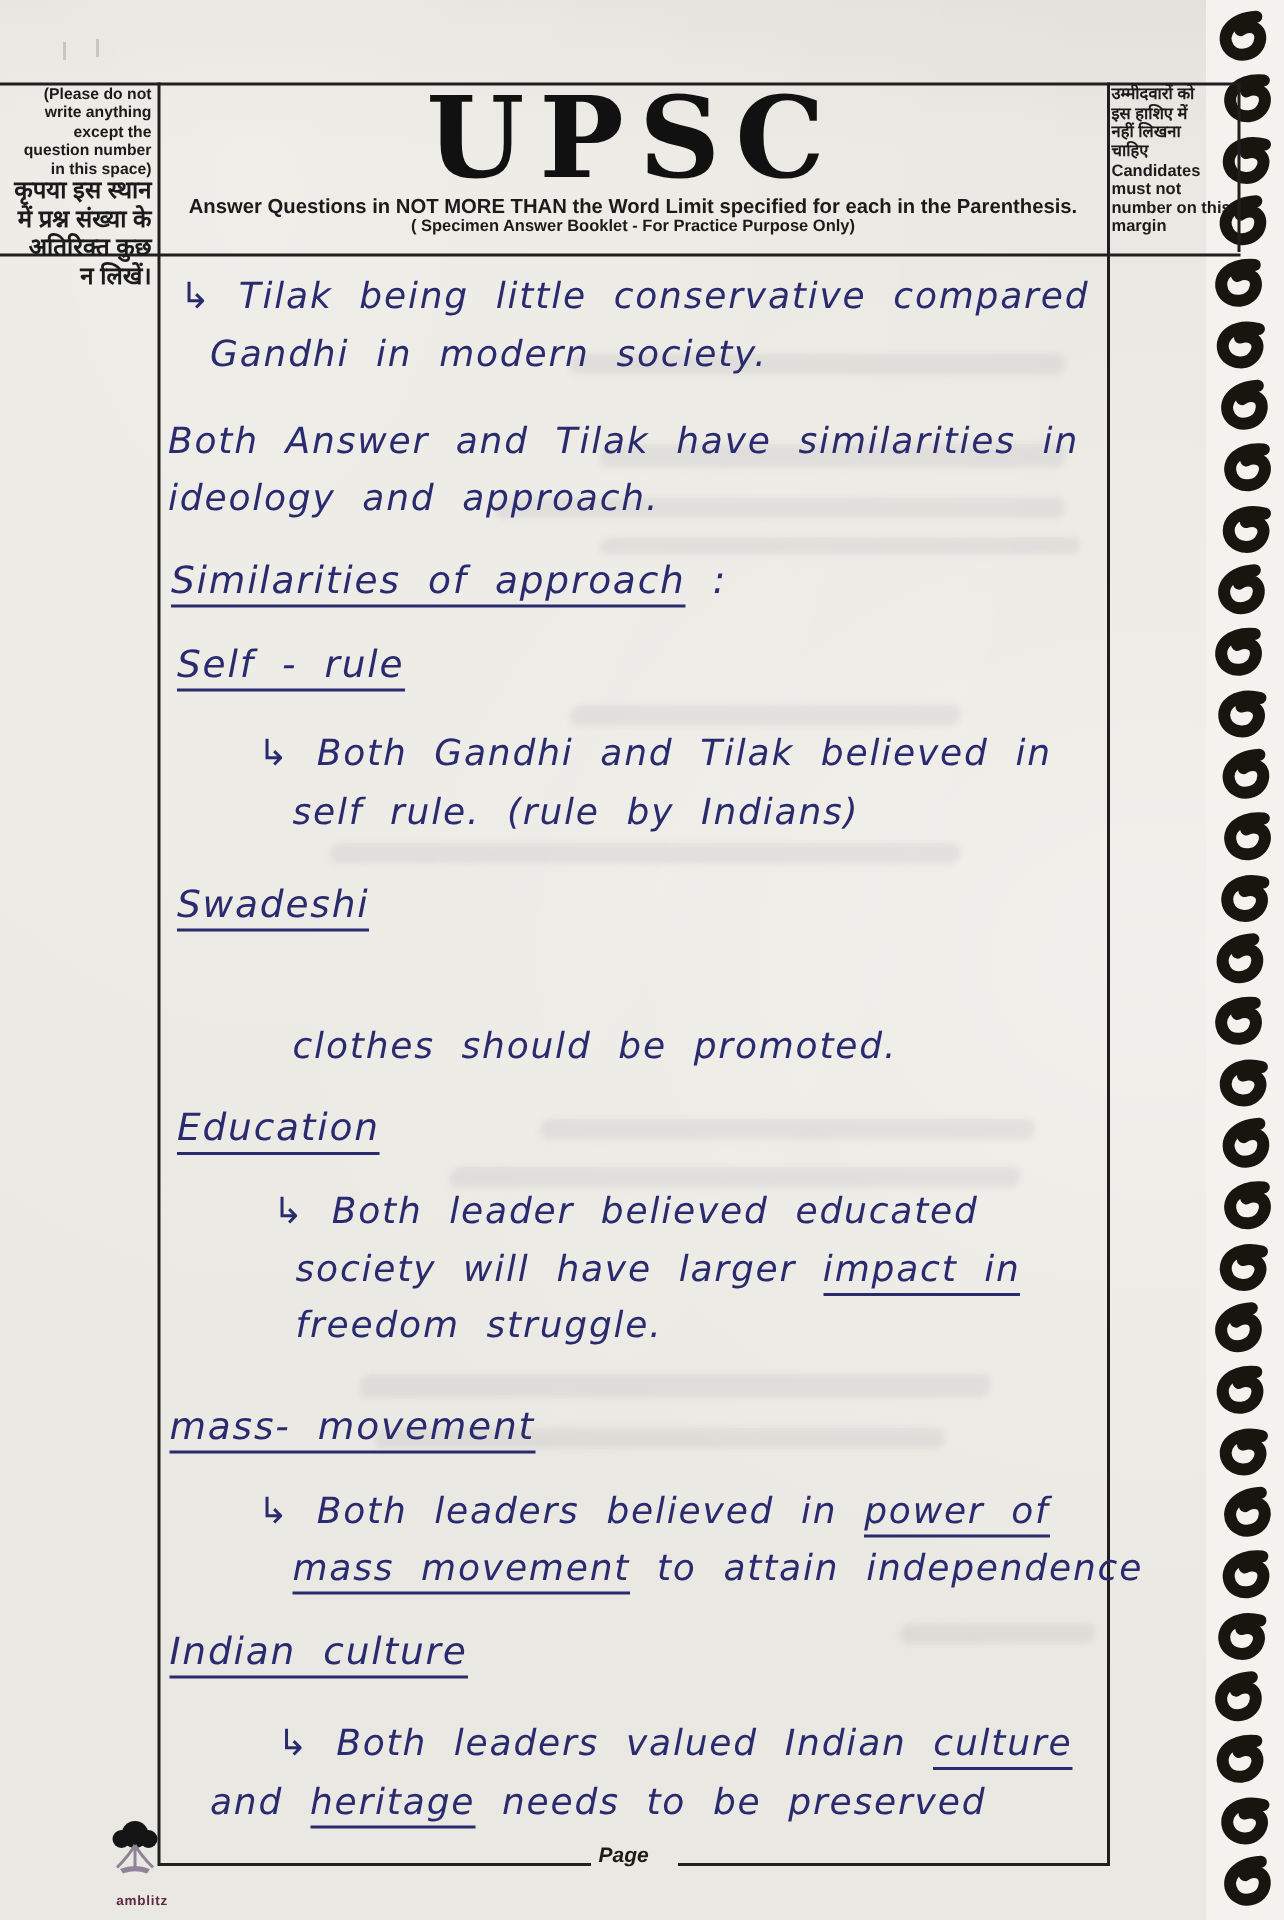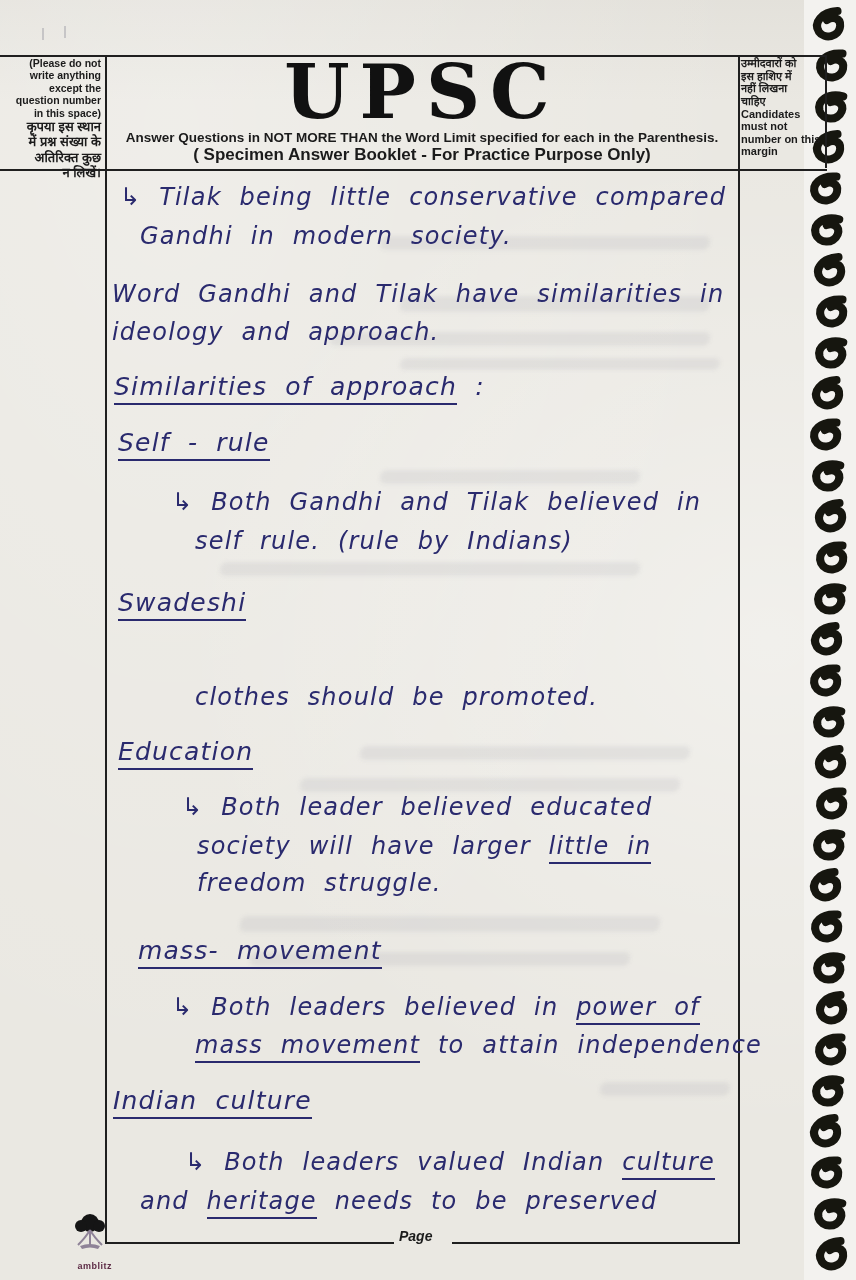--- a/index.html
+++ b/index.html
@@ -22,28 +22,28 @@
   .ring{position:absolute;width:36px;height:36px;z-index:6;}
   .hline{position:absolute;background:#1f1f1f;height:2px;z-index:2;}
   .vline{position:absolute;background:#1f1f1f;width:2px;z-index:2;}
 
   
   .left-note{
     position:absolute;left:2px;top:57px;width:99px;height:110px;
     text-align:right;z-index:3;line-height:1.18;
   }
   .left-note .en{font-size:10.5px;font-weight:600;}
-  .left-note .hi{font-size:13px;font-weight:700;}
+  .left-note .hi{font-size:16px;font-weight:700;}
   .center-head{position:absolute;left:107px;top:56px;width:630px;text-align:center;z-index:3;}
   .upsc-title{
     font-family:"DejaVu Serif","Liberation Serif",serif;
     font-weight:700;font-size:75px;line-height:0.96;letter-spacing:10px;color:#111;
   }
   .instr1{font-size:13.5px;font-weight:600;margin-top:2px;}
-  .instr2{font-size:17px;font-weight:600;}
+  .instr2{font-size:11px;font-weight:600;}
   .right-note{
     position:absolute;left:741px;top:57px;width:84px;height:111px;z-index:3;
     line-height:1.15;border-right:2px solid #1f1f1f;
   }
   .right-note .hi{font-size:11px;font-weight:700;}
   .right-note .en{font-size:11px;font-weight:600;}
 
   
   .hw{
     position:absolute;white-space:nowrap;z-index:4;
@@ -217,33 +217,33 @@
   <div class="ghost" style="left:380px;top:470px;width:260px;height:14px;"></div>
   <div class="ghost" style="left:220px;top:562px;width:420px;height:14px;"></div>
   <div class="ghost" style="left:360px;top:746px;width:330px;height:14px;"></div>
   <div class="ghost" style="left:300px;top:778px;width:380px;height:14px;"></div>
   <div class="ghost" style="left:240px;top:916px;width:420px;height:16px;"></div>
   <div class="ghost" style="left:250px;top:952px;width:380px;height:14px;"></div>
   <div class="ghost" style="left:600px;top:1082px;width:130px;height:14px;"></div>
 
   <div class="hw" style="left:120px;top:183px;text-align:right;"><span>↳ Tilak being little conservative compared</span></div>
   <div class="hw" style="left:140px;top:222px;"><span>Gandhi in modern society.</span></div>
-  <div class="hw" style="left:112px;top:280px;"><span>Word Gandhi and Tilak have similarities in</span></div>
+  <div class="hw" style="left:112px;top:280px;"><span>Both Answer and Tilak have similarities in</span></div>
   <div class="hw" style="left:112px;top:318px;text-align:right;"><span>ideology and approach.</span></div>
   <div class="hw hw-head" style="left:114px;top:372px;"><span class="u">Similarities of approach</span><span> :</span></div>
   <div class="hw hw-head" style="left:118px;top:428px;"><span class="u">Self - rule</span></div>
   <div class="hw" style="left:172px;top:488px;"><span>↳ Both Gandhi and Tilak believed in</span></div>
   <div class="hw" style="left:195px;top:527px;font-style:italic;"><span>self rule. (rule by Indians)</span></div>
   <div class="hw hw-head" style="left:118px;top:588px;"><span class="u">Swadeshi</span></div>
   <div class="hw" style="left:195px;top:683px;"><span>clothes should be promoted.</span></div>
   <div class="hw hw-head" style="left:118px;top:737px;"><span class="u">Education</span></div>
   <div class="hw" style="left:182px;top:793px;"><span>↳ Both leader believed educated</span></div>
-  <div class="hw" style="left:197px;top:832px;"><span>society will have larger </span><span class="u">little in</span></div>
+  <div class="hw" style="left:197px;top:832px;"><span>society will have larger </span><span class="u">impact in</span></div>
   <div class="hw" style="left:197px;top:869px;"><span>freedom struggle.</span></div>
-  <div class="hw hw-head" style="left:113px;top:936px;margin-left:25px;"><span class="u">mass- movement</span></div>
+  <div class="hw hw-head" style="left:113px;top:936px;"><span class="u">mass- movement</span></div>
   <div class="hw" style="left:172px;top:993px;"><span>↳ Both leaders believed in </span><span class="u">power of</span></div>
   <div class="hw" style="left:195px;top:1031px;"><span class="u">mass movement</span><span> to attain independence</span></div>
   <div class="hw hw-head" style="left:113px;top:1086px;"><span class="u">Indian culture</span></div>
   <div class="hw" style="left:185px;top:1148px;"><span>↳ Both leaders valued Indian </span><span class="u">culture</span></div>
   <div class="hw" style="left:140px;top:1187px;"><span>and </span><span class="u">heritage</span><span> needs to be preserved</span></div>
 
   <div class="page-label">Page</div>
   <div class="logo">
     <svg width="44" height="46" viewBox="0 0 44 46">
       <circle cx="22" cy="10" r="9" fill="#151515"></circle>

